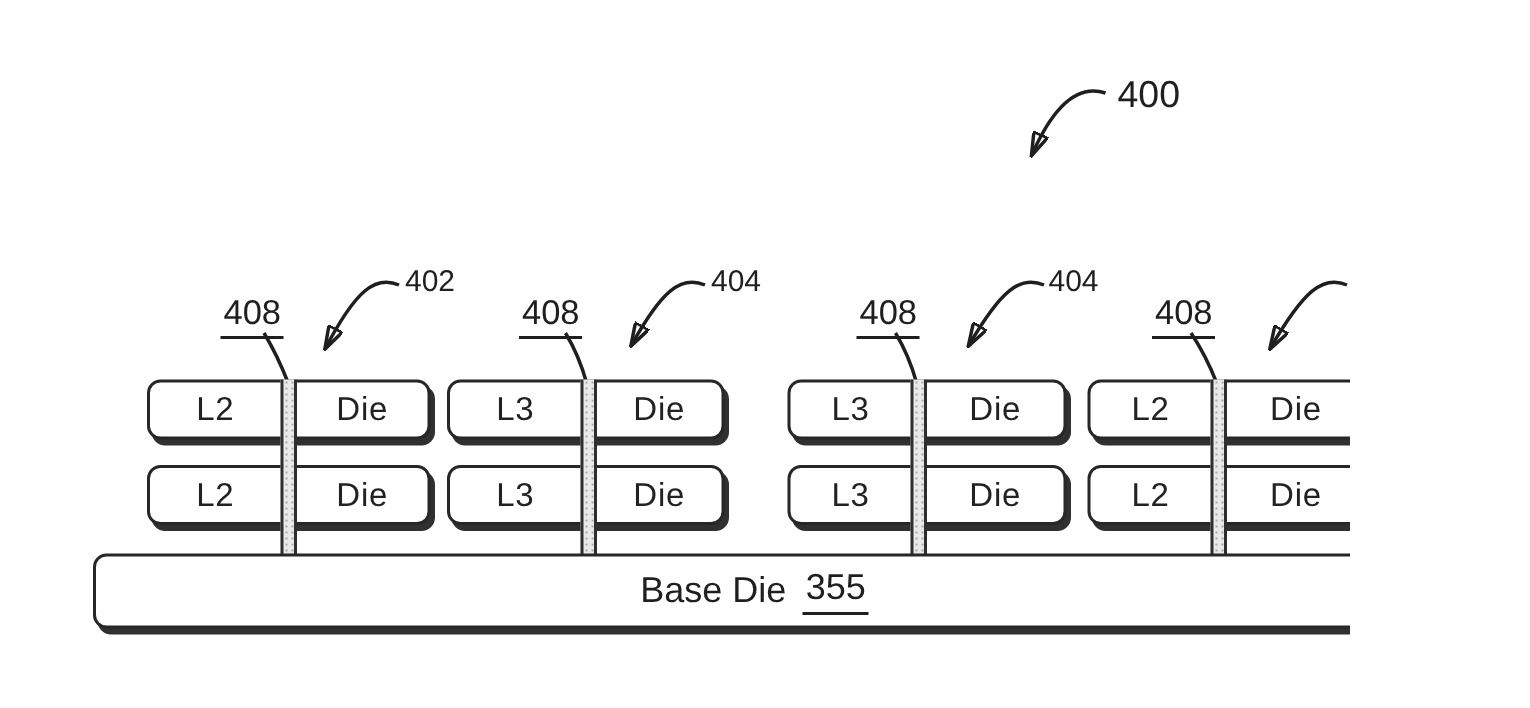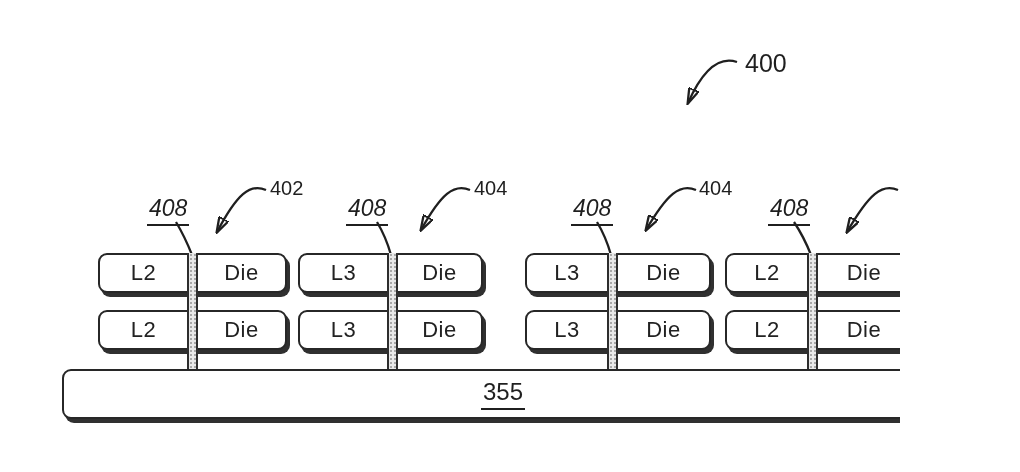--- a/index.html
+++ b/index.html
@@ -77,21 +77,21 @@
   }
 
   
   .refnum {
     position: absolute;
     font-size: 20px;
     white-space: nowrap;
     color: #1f1f1f;
     z-index: 4;
   }
-  .refnum.tsv-ref { font-size: 23px; font-style: italic; }
+  .refnum.tsv-ref { font-size: 23px; }
   .underlined {
     border-bottom: 2px solid #1f1f1f;
     padding: 0 2px 2px 2px;
     display: inline-block;
   }
   .fig-ref { font-size: 25px; }
 </style>
 </head>
 <body>
 
@@ -160,16 +160,17 @@
     <span class="cell" style="left:0; width:80px;">L2</span>
     <span class="cell" style="left:91px; right:0;">Die</span>
   </div>
   <div class="chiplet" style="left:725px; top:310px; width:187px;">
     <span class="cell" style="left:0; width:80px;">L2</span>
     <span class="cell" style="left:91px; right:0;">Die</span>
   </div>
   <div class="tsv" style="left:807px;"></div>
 
   <div class="base-die">
+    <span>Base Die</span>
     <span class="underlined">355</span>
   </div>
 
 </div>
 
 </body></html>

